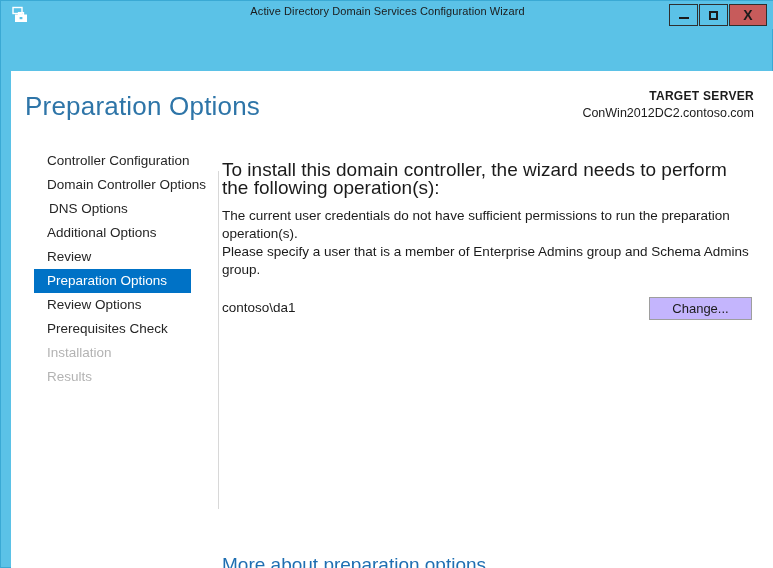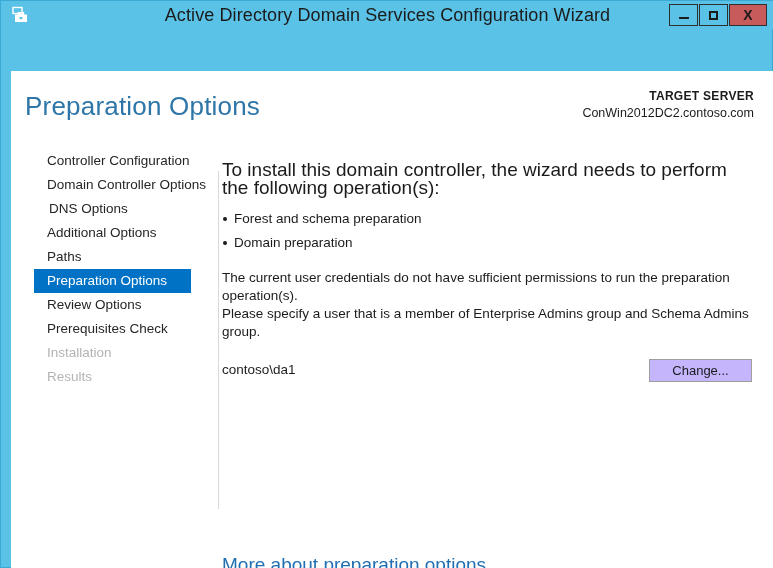--- a/index.html
+++ b/index.html
@@ -37,21 +37,21 @@
   .titlebar-icon {
     position: absolute;
     left: 10px; top: 5px;
     width: 18px; height: 18px;
   }
   .titlebar-title {
     position: absolute;
     left: 0; top: 4px;
     width: 773px;
     text-align: center;
-    font-size: 18px;
+    font-size: 11px;
     color: #1b1b1b;
     letter-spacing: 0.1px;
     white-space: nowrap;
   }
   .winbtns {
     position: absolute;
     right: 7px; top: 3px;
     height: 22px;
     display: flex;
     gap: 1px;
@@ -336,36 +336,32 @@
         <span class="target-label">TARGET SERVER</span>
         <span class="target-name">ConWin2012DC2.contoso.com</span>
       </div>
     </div>
 
     <div class="sidebar">
       <div class="nav-item">Controller Configuration</div>
       <div class="nav-item">Domain Controller Options</div>
       <div class="nav-item indent">DNS Options</div>
       <div class="nav-item">Additional Options</div>
-      <div class="nav-item">Paths</div>
+      <div class="nav-item">Review</div>
       <div class="nav-item selected">Preparation Options</div>
       <div class="nav-item">Review Options</div>
       <div class="nav-item">Prerequisites Check</div>
       <div class="nav-item disabled">Installation</div>
       <div class="nav-item disabled">Results</div>
     </div>
 
     <div class="divider-v"></div>
 
     <div class="content">
       <p class="intro-text">To install this domain controller, the wizard needs to perform the following operation(s):</p>
-      <ul class="op-list">
-        <li class="op-item">Forest and schema preparation</li>
-        <li class="op-item">Domain preparation</li>
-      </ul>
       <p class="warn-text">The current user credentials do not have sufficient permissions to run the preparation operation(s).</p>
       <p class="warn-text" style="margin-top:0;">Please specify a user that is a member of Enterprise Admins group and Schema Admins group.</p>
       <div class="cred-row">
         <span class="cred-user">contoso\da1</span>
         <button class="btn-change">Change...</button>
       </div>
     </div>
 
     <a class="more-link">More about preparation options</a>
 

